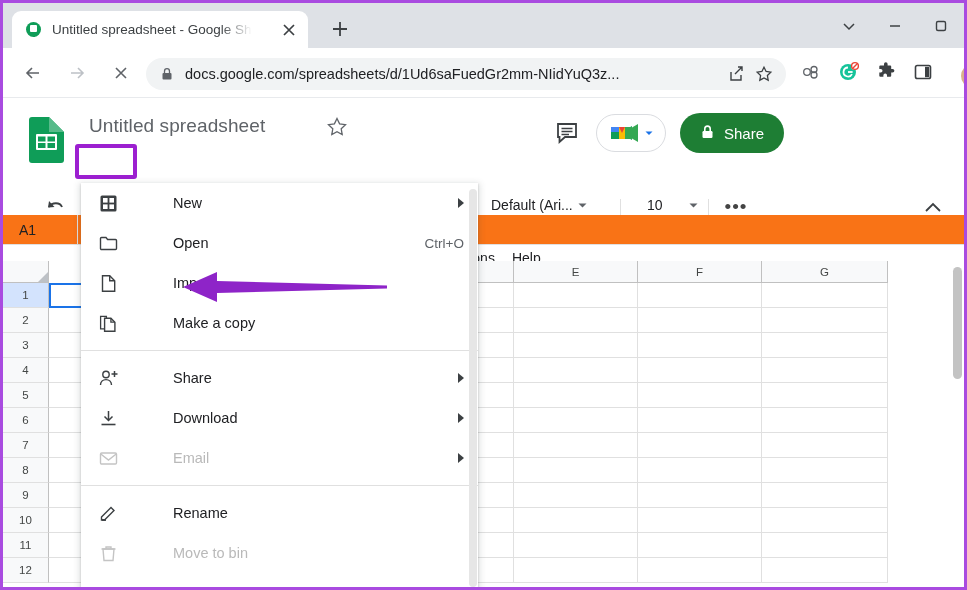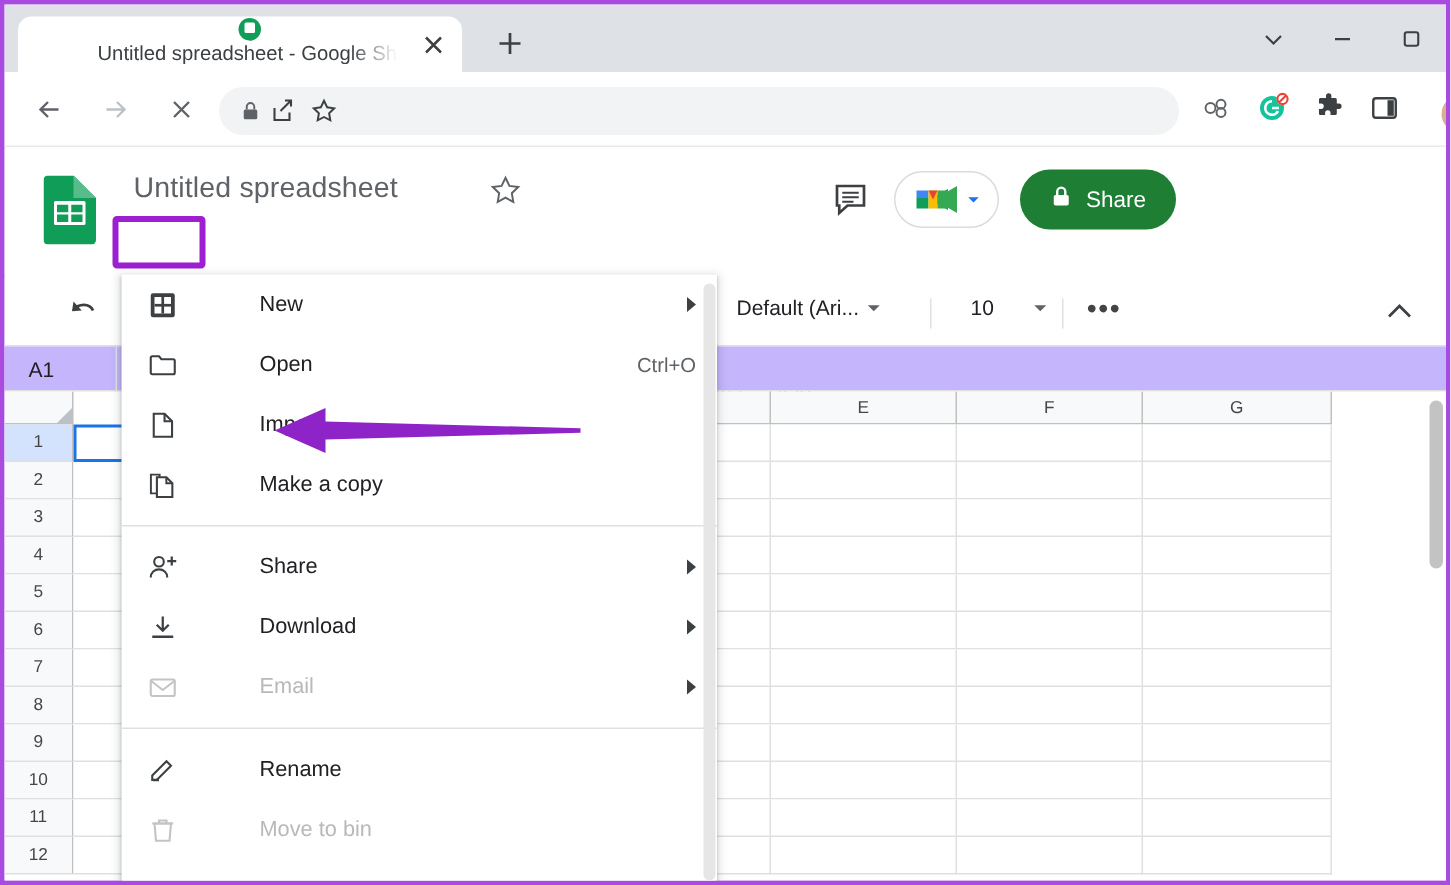--- a/index.html
+++ b/index.html
@@ -22,21 +22,21 @@
 
   
   .chrome-tabstrip {
     position: absolute; left: 0; top: 0; width: 961px; height: 45px;
     background: #dee1e6;
   }
   .tab {
     position: absolute; left: 9px; top: 8px; width: 296px; height: 37px;
     background: #fff;
     border-radius: 9px 9px 0 0;
-    display: flex; align-items: center; flex-direction: column;
+    display: flex; align-items: center;
   }
   .tab-favicon {
     width: 17px; height: 17px; margin-left: 13px; flex: 0 0 auto;
     position: relative;
   }
   .tab-favicon .fav-circ {
     position: absolute; left: 1px; top: 1px; width: 15px; height: 15px;
     border-radius: 50%;
     background: #0f9d58;
   }
@@ -156,22 +156,22 @@
   .size-sel {
     position: absolute; left: 632px; top: 12px; display: flex; align-items: center;
     font-size: 14px; color: #202124; cursor: pointer; width: 64px;
   }
   .more-btn { position: absolute; left: 720px; top: 11px; width: 26px; height: 22px;
      display:flex;align-items:center;justify-content:center; cursor: pointer; font-size:19px; color:#444; letter-spacing:1px;}
   .collapse-btn { position: absolute; right: 18px; top: 12px; width: 24px; height: 24px; cursor: pointer; }
 
   
   .namebox-row {
-    position: absolute; left: 0; top: 228px; width: 961px; height: 30px;
-    background: #c4b5fd; border-bottom: 1px solid #e0e0e0;
+    position: absolute; left: 0; top: 212px; width: 961px; height: 30px;
+    background: #f97316; border-bottom: 1px solid #e0e0e0;
   }
   .namebox {
     position: absolute; left: 6px; top: 2px; width: 63px; height: 26px;
     display: flex; align-items: center; padding-left: 10px;
     font-size: 14px; color: #202124; cursor: text;
   }
   .nb-div { position: absolute; left: 74px; top: 0; width: 1px; height: 30px; background: #e0e0e0; }
 
   
   .grid-wrap { position: absolute; left: 0; top: 258px; width: 961px; height: 326px; background:#fff; overflow:hidden;}
@@ -307,20 +307,21 @@
         </svg>
     </div>
 
     <div class="omnibox">
       <div class="omni-lock">
         <svg width="14" height="14" viewBox="0 0 14 14">
           <rect x="2.5" y="6" width="9" height="6.5" rx="1" fill="#5f6368"></rect>
           <path d="M4.5 6 V4.2 a2.5 2.5 0 0 1 5 0 V6" stroke="#5f6368" stroke-width="1.3" fill="none"></path>
         </svg>
       </div>
+      <div class="omni-url">docs.google.com/spreadsheets/d/1Ud6saFuedGr2mm-NIidYuQ3z...</div>
       <div class="omni-actions">
         <div class="omni-icon">
           <svg width="18" height="18" viewBox="0 0 18 18">
             <path d="M4 7 V15 H14 V10" stroke="#3c4043" stroke-width="1.4" fill="none"></path>
             <path d="M8 9 L15 2 M11 2 H15 V6" stroke="#3c4043" stroke-width="1.4" fill="none"></path>
           </svg>
         </div>
         <div class="omni-icon">
           <svg width="18" height="18" viewBox="0 0 18 18">
               <path d="M9 2.2 l2.1 4.3 4.7.7 -3.4 3.3 .8 4.7 -4.2 -2.2 -4.2 2.2 .8 -4.7 -3.4 -3.3 4.7 -.7 Z" stroke="#3c4043" stroke-width="1.3" fill="none"></path>

